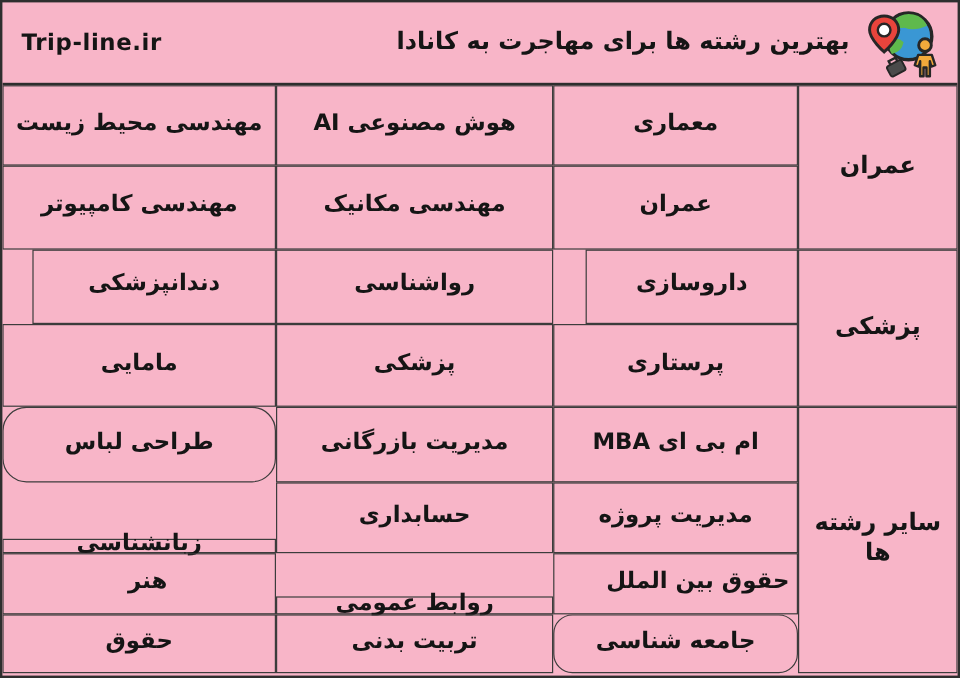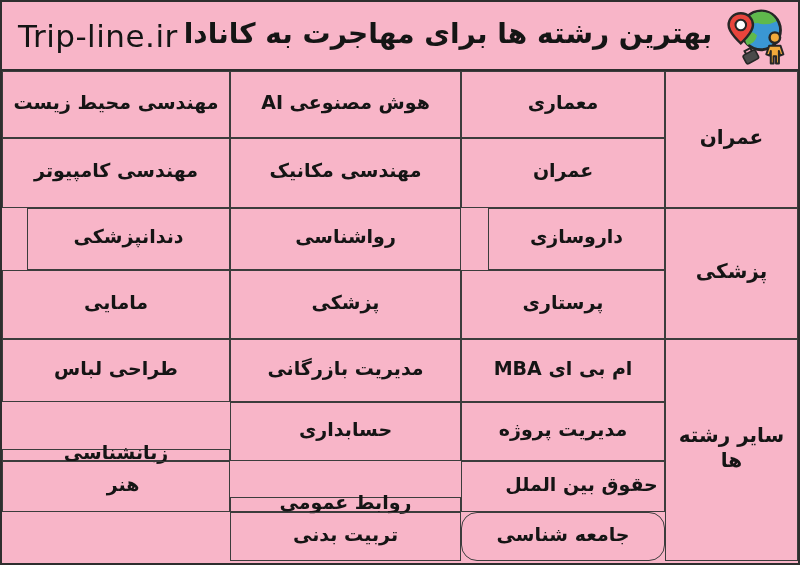--- a/index.html
+++ b/index.html
@@ -17,30 +17,30 @@
   .header{
     height:69px;
     box-sizing:border-box;
     border-bottom:2px solid #2e2e2e;
     display:flex;
     align-items:center;
     direction:ltr;
     padding:0 10px 0 16px;
   }
   .brand{
-    font-weight:normal;
-    font-size:31px;
+    font-weight:bold;
+    font-size:19px;
     letter-spacing:.5px;
     white-space:nowrap;
   }
   .header-spacer{flex:1;}
   .title{
     direction:rtl;
     font-weight:bold;
-    font-size:28px;
+    font-size:20px;
     margin:0 10px 4px 6px;
     white-space:nowrap;
   }
   .travel-icon{flex:0 0 auto;display:block;}
   
   .grid{
     direction:rtl;
     display:grid;
     grid-template-columns:133px 204px 231px 228px;
     grid-template-rows:67px 70px 62px 69px 63px 59px 51px 49px;
@@ -103,24 +103,25 @@
       <div class="cell category" style="grid-area: 3 / 1 / span 2;">پزشکی</div>
       <div class="cell field" style="grid-area: 3 / 2; margin-left: 27px;">داروسازی</div>
       <div class="cell field" style="grid-area: 3 / 3;">رواشناسی</div>
       <div class="cell field" style="grid-area: 3 / 4; margin-left: 25px;">دندانپزشکی</div>
       <div class="cell field" style="grid-area: 4 / 2;">پرستاری</div>
       <div class="cell field" style="grid-area: 4 / 3;">پزشکی</div>
       <div class="cell field" style="grid-area: 4 / 4;">مامایی</div>
       <div class="cell category" style="grid-area: 5 / 1 / span 4;">سایر رشته ها</div>
       <div class="cell field" style="grid-area: 5 / 2; text-align: center;">ام بی ای MBA</div>
       <div class="cell field" style="grid-area: 5 / 3;">مدیریت بازرگانی</div>
-      <div class="cell field" style="grid-area: 5 / 4;">طراحی لباس</div>
+      <div class="cell field" style="grid-area: 5 / 4; border-radius: 20px;">طراحی لباس</div>
       <div class="cell field" style="grid-area: 6 / 2;">مدیریت پروژه</div>
       <div class="cell field" style="grid-area: 6 / 3;">حسابداری</div>
       <div class="cell field" style="grid-area: 6 / 4; margin-top: 47px;">زبانشناسی</div>
       <div class="cell field" style="grid-area: 7 / 2; padding-left: 43px;">حقوق بین الملل</div>
       <div class="cell field" style="grid-area: 7 / 3; margin-top: 36px;">روابط عمومی</div>
       <div class="cell field" style="grid-area: 7 / 4; padding-left: 20px;">هنر</div>
       <div class="cell field" style="grid-area: 8 / 2; border-radius: 16px;">جامعه شناسی</div>
       <div class="cell field" style="grid-area: 8 / 3;">تربیت بدنی</div>
+      <div class="cell field" style="grid-area: 8 / 4;">حقوق</div>
     </div>
 
 </div>
 
 </body></html>

